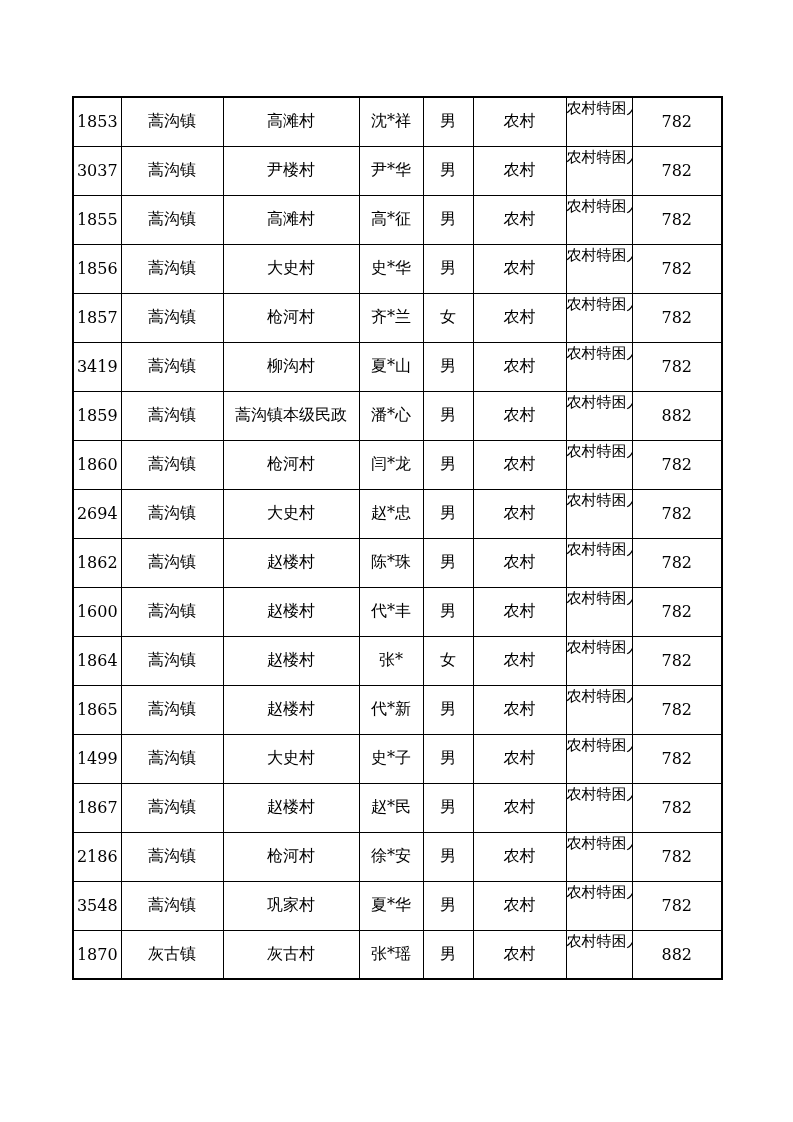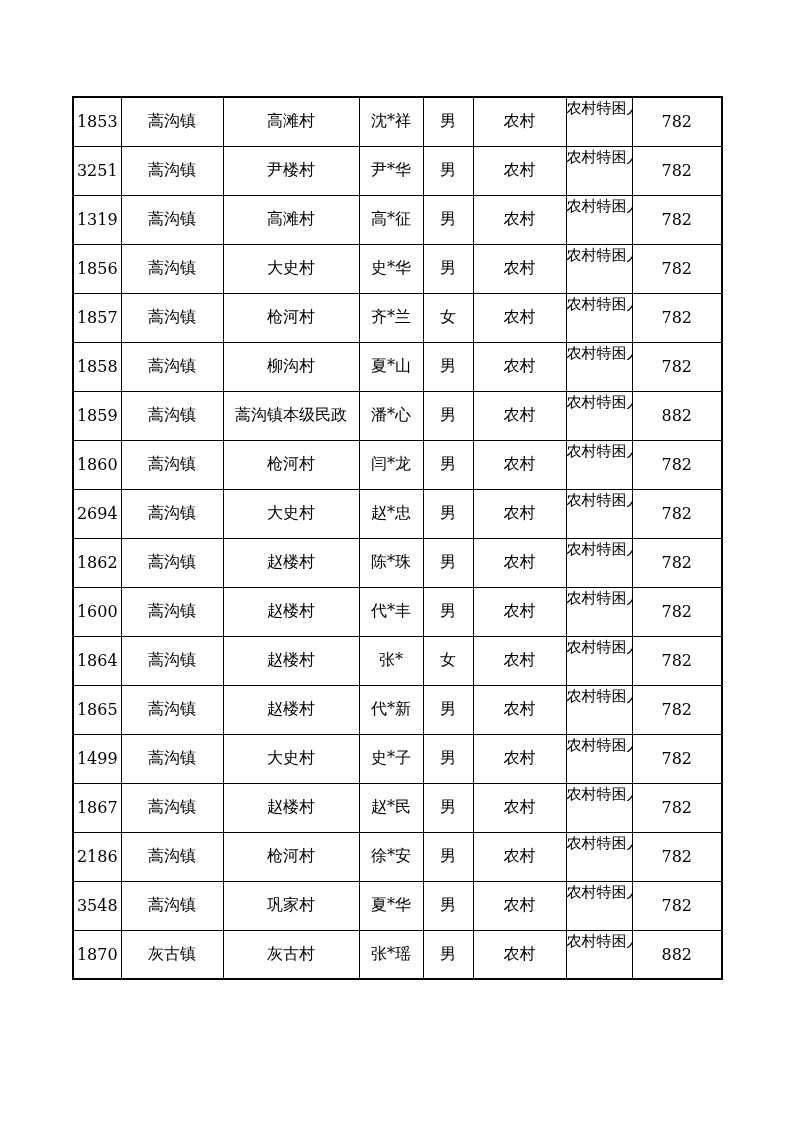--- a/index.html
+++ b/index.html
@@ -82,33 +82,33 @@
     <td class="c-village">高滩村</td>
     <td class="c-name">沈*祥</td>
     <td class="c-gender">男</td>
     <td class="c-category">农村</td>
     <td class="c-support">
       <div class="cell-clip">农村特困人员分散供养</div>
     </td>
     <td class="c-amount">782</td>
   </tr>
         <tr>
-    <td class="c-seq">3251</td>
+    <td class="c-seq">3037</td>
     <td class="c-town">蒿沟镇</td>
     <td class="c-village">尹楼村</td>
     <td class="c-name">尹*华</td>
     <td class="c-gender">男</td>
     <td class="c-category">农村</td>
     <td class="c-support">
       <div class="cell-clip">农村特困人员分散供养</div>
     </td>
     <td class="c-amount">782</td>
   </tr>
         <tr>
-    <td class="c-seq">1319</td>
+    <td class="c-seq">1855</td>
     <td class="c-town">蒿沟镇</td>
     <td class="c-village">高滩村</td>
     <td class="c-name">高*征</td>
     <td class="c-gender">男</td>
     <td class="c-category">农村</td>
     <td class="c-support">
       <div class="cell-clip">农村特困人员分散供养</div>
     </td>
     <td class="c-amount">782</td>
   </tr>
@@ -130,21 +130,21 @@
     <td class="c-village">枪河村</td>
     <td class="c-name">齐*兰</td>
     <td class="c-gender">女</td>
     <td class="c-category">农村</td>
     <td class="c-support">
       <div class="cell-clip">农村特困人员分散供养</div>
     </td>
     <td class="c-amount">782</td>
   </tr>
         <tr>
-    <td class="c-seq">1858</td>
+    <td class="c-seq">3419</td>
     <td class="c-town">蒿沟镇</td>
     <td class="c-village">柳沟村</td>
     <td class="c-name">夏*山</td>
     <td class="c-gender">男</td>
     <td class="c-category">农村</td>
     <td class="c-support">
       <div class="cell-clip">农村特困人员分散供养</div>
     </td>
     <td class="c-amount">782</td>
   </tr>

